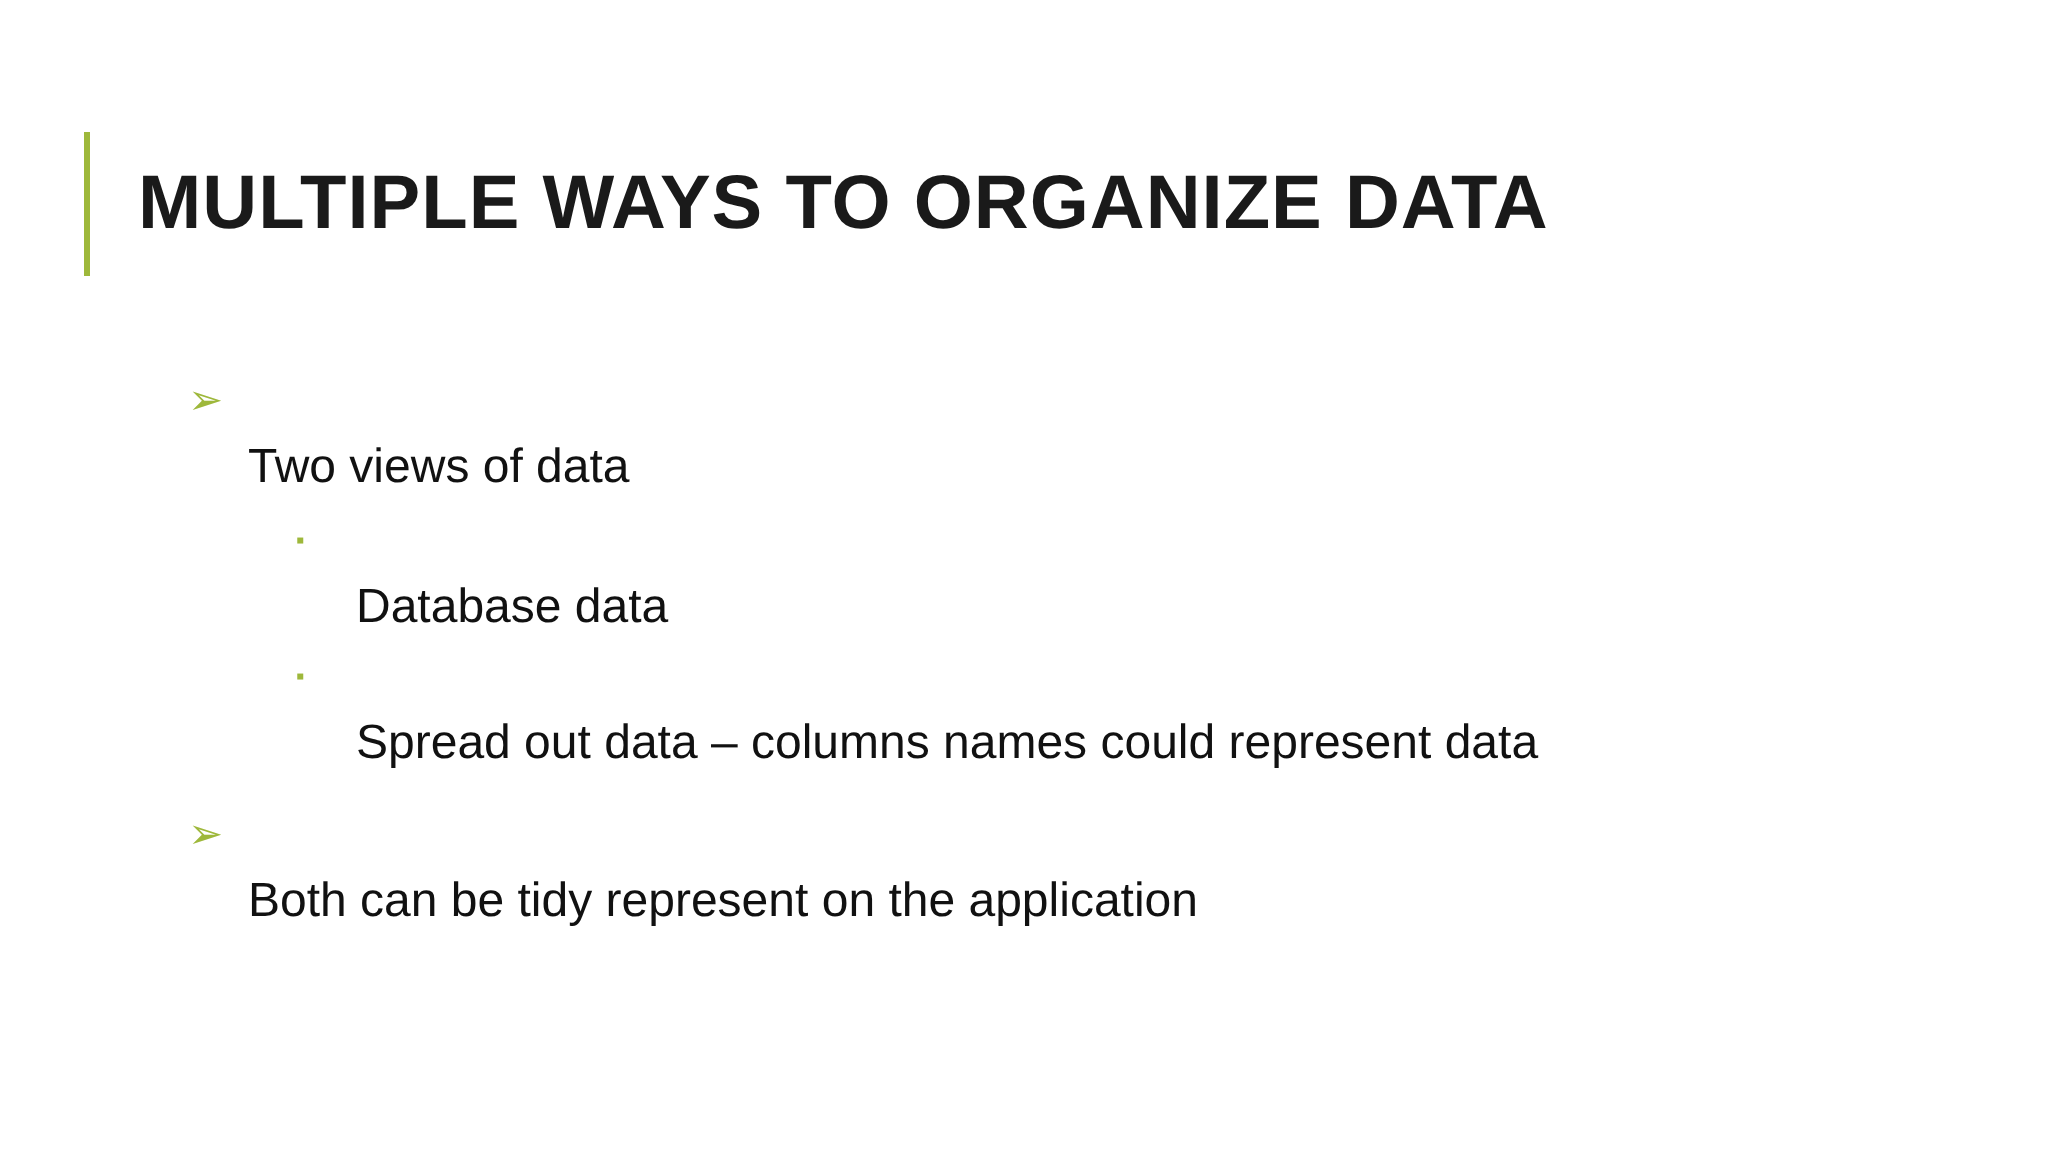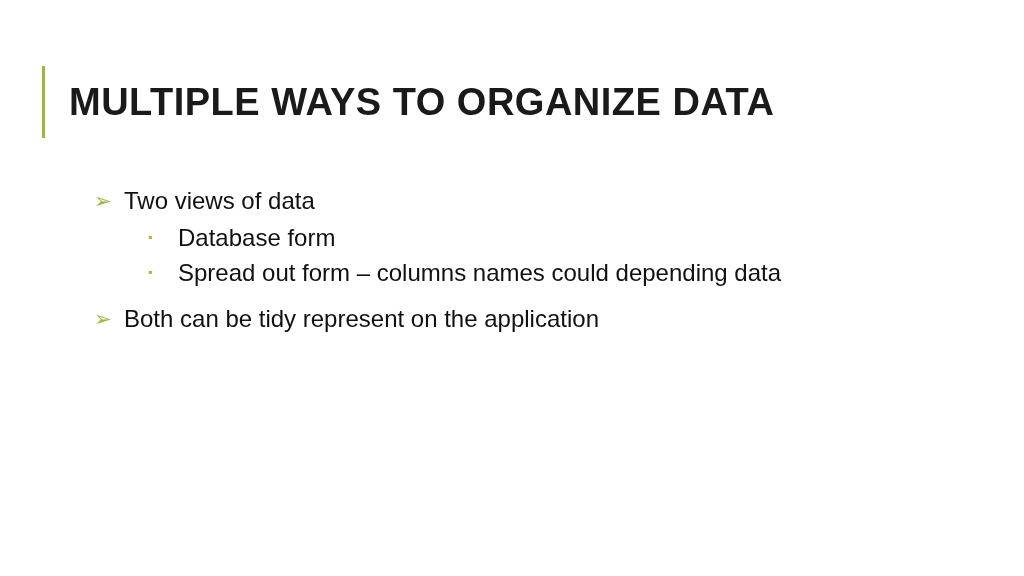--- a/index.html
+++ b/index.html
@@ -9,21 +9,21 @@
   .accent-bar { width: 3px; height: 72px; background: #9eb83b; margin-right: 24px; margin-left: -30px; }
   .title { font-family: "Arial Narrow", "Helvetica Condensed", Arial, sans-serif; font-stretch: condensed; font-weight: 700; font-size: 38px; letter-spacing: 0.5px; color: #1a1a1a; text-transform: uppercase; }
   .content { padding-left: 22px; }
   .row { display: flex; align-items: flex-start; font-size: 24px; line-height: 1.45; }
   .lvl1 { margin-bottom: 2px; }
   .lvl1 .bullet { color: #9eb83b; width: 30px; flex: 0 0 30px; font-size: 21px; padding-top: 2px; }
   .sub { padding-left: 54px; }
   .lvl2 { margin-bottom: 0px; }
   .lvl2 .bullet { color: #9eb83b; width: 30px; flex: 0 0 30px; font-size: 12px; padding-top: 8px; }
   .gap { height: 12px; }
-  .txt { flex: 1 1 auto; color: #111; }
+  .txt { flex: 1 1 auto; color: #111; margin-top: 33px; }
 </style>
 </head>
 <body>
 
 <div class="slide">
 
   <div class="title-block">
     <div class="accent-bar"></div>
     <h1 class="title">MULTIPLE WAYS TO ORGANIZE DATA</h1>
   </div>
@@ -31,25 +31,25 @@
   <div class="content">
 
     <div class="row lvl1">
       <div class="bullet">➢</div>
       <div class="txt">Two views of data</div>
     </div>
 
     <div class="sub">
       <div class="row lvl2">
         <div class="bullet">▪</div>
-        <div class="txt">Database form</div>
+        <div class="txt">Database data</div>
       </div>
       <div class="row lvl2">
         <div class="bullet">▪</div>
-        <div class="txt">Spread out form – columns names could depending data</div>
+        <div class="txt">Spread out data – columns names could represent data</div>
       </div>
     </div>
 
     <div class="gap"></div>
 
     <div class="row lvl1">
       <div class="bullet">➢</div>
       <div class="txt">Both can be tidy represent on the application</div>
     </div>
 

